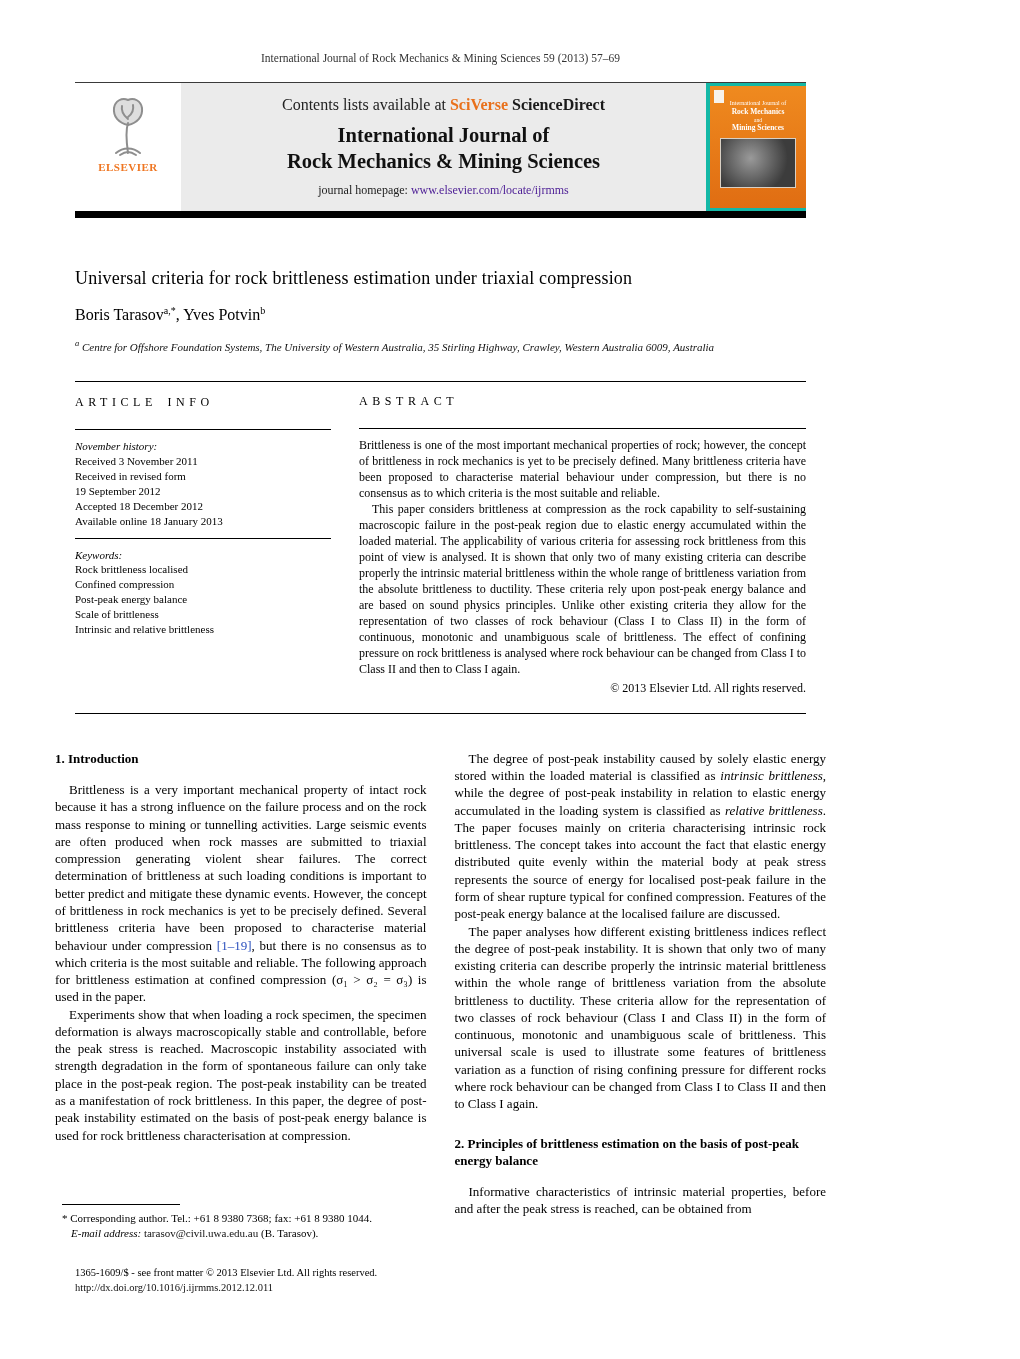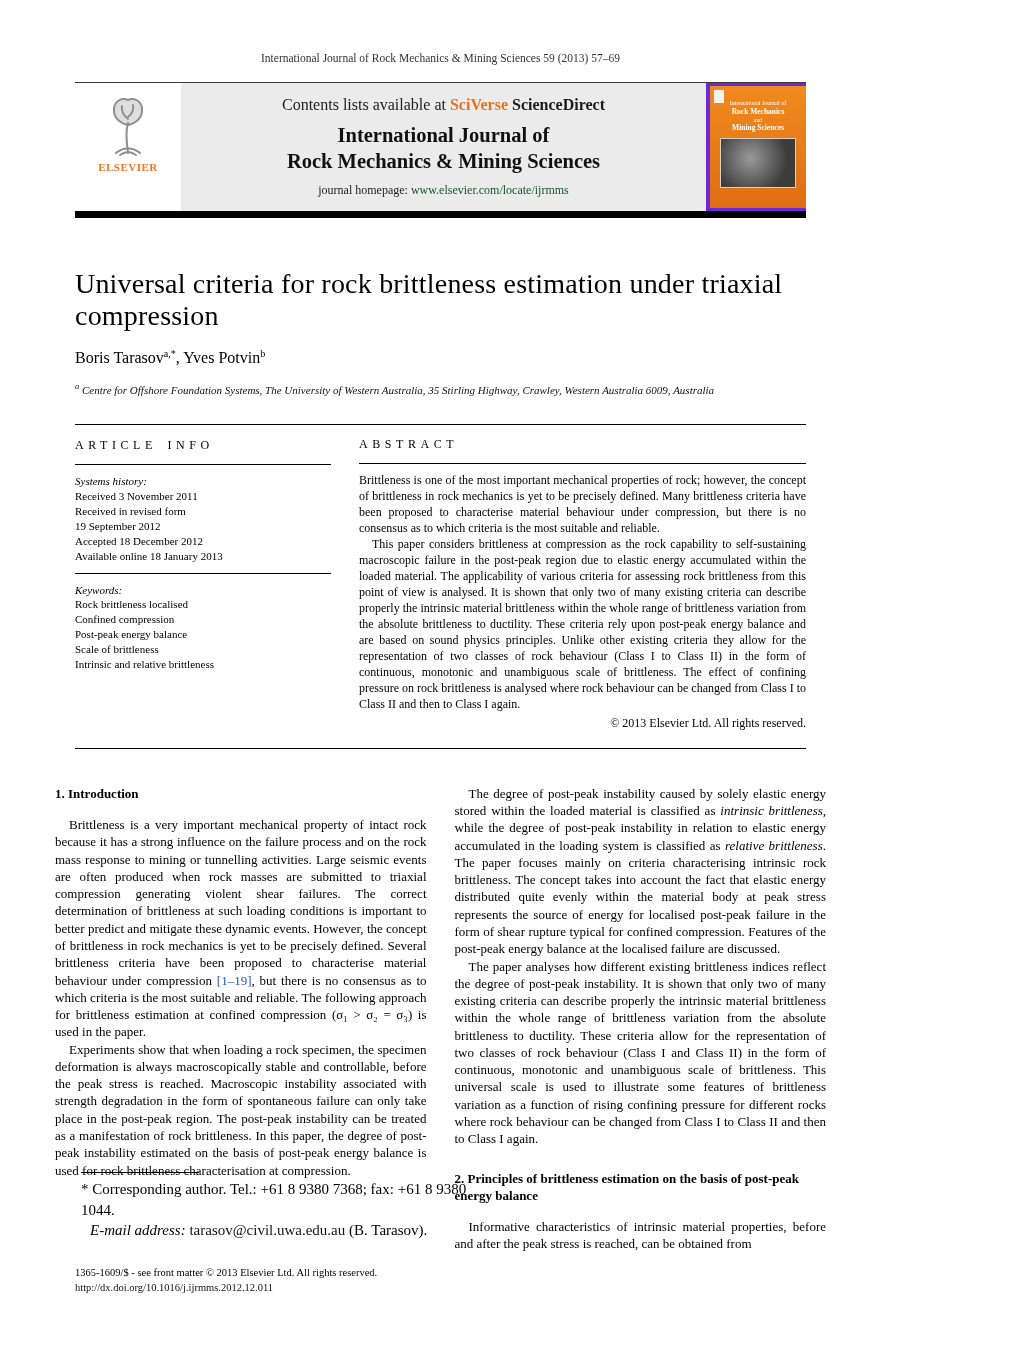--- a/index.html
+++ b/index.html
@@ -46,24 +46,24 @@
     background: #ebebeb;
     text-align: center;
     padding-top: 13px;
     box-sizing: border-box;
   }
   .contents-line { font-size: 16px; color: #222; }
   .sciverse { color: #e9711c; font-weight: 700; }
   .sciencedirect { color: #1a1a1a; font-weight: 700; }
   .journal-title { margin-top: 9px; font-size: 20.5px; font-weight: 700; line-height: 1.25; color: #111; }
   .homepage-line { margin-top: 9px; font-size: 12px; color: #222; }
-  .homepage-url { color: #14532d; text-align: right; }
+  .homepage-url { color: #4c1d95; text-align: right; }
   .cover-col {
     width: 100px;
-    background: #6d28d9;
+    background: #14b8a6;
     display: flex;
     align-items: center;
     justify-content: flex-end;
   }
   .cover {
     position: relative;
     width: 96px;
     height: 122px;
     background: linear-gradient(180deg, #ef8a1f, #e06d12);
     padding: 5px 5px;
@@ -76,42 +76,42 @@
   .cover-t3 { font-size: 5.5px; color: #fff; line-height: 1.2; }
   .cover-photo {
     margin: 5px auto 0;
     width: 74px;
     height: 48px;
     background: radial-gradient(circle at 40% 40%, #9a9a9a, #3c3c3c 70%);
     border: 1px solid #d9d0c4;
   }
   .black-bar { margin: 0 75px; height: 7px; background: #000; }
 
-  .article-title { margin: 50px 75px 0; font-size: 28px; font-weight: 400; letter-spacing: 0.2px; }
+  .article-title { margin: 50px 75px 0; font-size: 18px; font-weight: 400; letter-spacing: 0.2px; }
   .authors { margin: 16px 75px 0; font-size: 16px; }
   .author-sup { font-size: 10px; }
   .affiliations { margin: 13px 75px 0; font-size: 11px; font-style: italic; line-height: 1.5; color: #111; }
   .affil sup { font-size: 8.5px; }
 
   .info-abstract {
     margin: 26px 75px 0;
     border-top: 1px solid #000;
     border-bottom: 1px solid #000;
     display: flex;
     padding: 12px 0 16px;
   }
   .info-col { width: 256px; margin-right: 28px; flex-shrink: 0; font-size: 11px; line-height: 1.36; }
   .abs-col { flex: 1; font-size: 12px; line-height: 1.33; text-align: justify; }
   .col-heading {
     font-size: 12px;
     letter-spacing: 0.38em;
     word-spacing: 0.25em;
     text-transform: uppercase;
     border-bottom: 1px solid #000;
-    padding-bottom: 10px;
+    padding-bottom: 18px;
     margin-bottom: 9px;
     text-align: left;
   }
   .ilabel { font-style: italic; }
   .info-divider { border-top: 1px solid #000; margin: 9px 0; }
   .abs-col p { margin: 0; }
   .abs-p2 { text-indent: 13px; }
   .abs-copyright { text-align: right; margin-top: 3px; }
 
   .body-cols {
@@ -124,24 +124,24 @@
   }
   .bcol { width: 420px; }
   .bcol p { margin: 0; text-indent: 14px; }
   h2.sec { font-size: 13px; font-weight: 700; margin: 0 0 14px; text-align: left; }
   h2.sec2 { margin: 22px 0 14px; }
   .ref-link { color: #2b50bd; text-decoration: none; cursor: pointer; }
   .it { font-style: italic; }
 
   .footnote {
     position: absolute;
-    left: 81px;
+    left: 62px;
     bottom: 118px;
     width: 420px;
-    font-size: 15px;
+    font-size: 11px;
     line-height: 1.38;
   }
   .footnote-rule { width: 118px; border-top: 1px solid #000; margin-bottom: 6px; }
   .fn-line2 { margin-left: 9px; }
   .email-label { font-style: italic; }
   .email-link { color: #111; }
 
   .page-footer {
     position: absolute;
     left: 75px;
@@ -206,21 +206,21 @@
   </div>
 
   <div class="affiliations">
     <div class="affil"><sup>a</sup><span> Centre for Offshore Foundation Systems, The University of Western Australia, 35 Stirling Highway, Crawley, Western Australia 6009, Australia</span></div>
   </div>
 
   <div class="info-abstract">
     <div class="info-col">
       <div class="col-heading">article info</div>
       <div class="history">
-        <div class="ilabel">Systems history:</div>
+        <div class="ilabel">November history:</div>
         <div>Received 3 November 2011</div>
         <div>Received in revised form</div>
         <div>19 September 2012</div>
         <div>Accepted 18 December 2012</div>
         <div>Available online 18 January 2013</div>
       </div>
       <div class="info-divider"></div>
       <div class="keywords">
         <div class="ilabel">Keywords:</div>
         <div>Rock brittleness localised</div>

